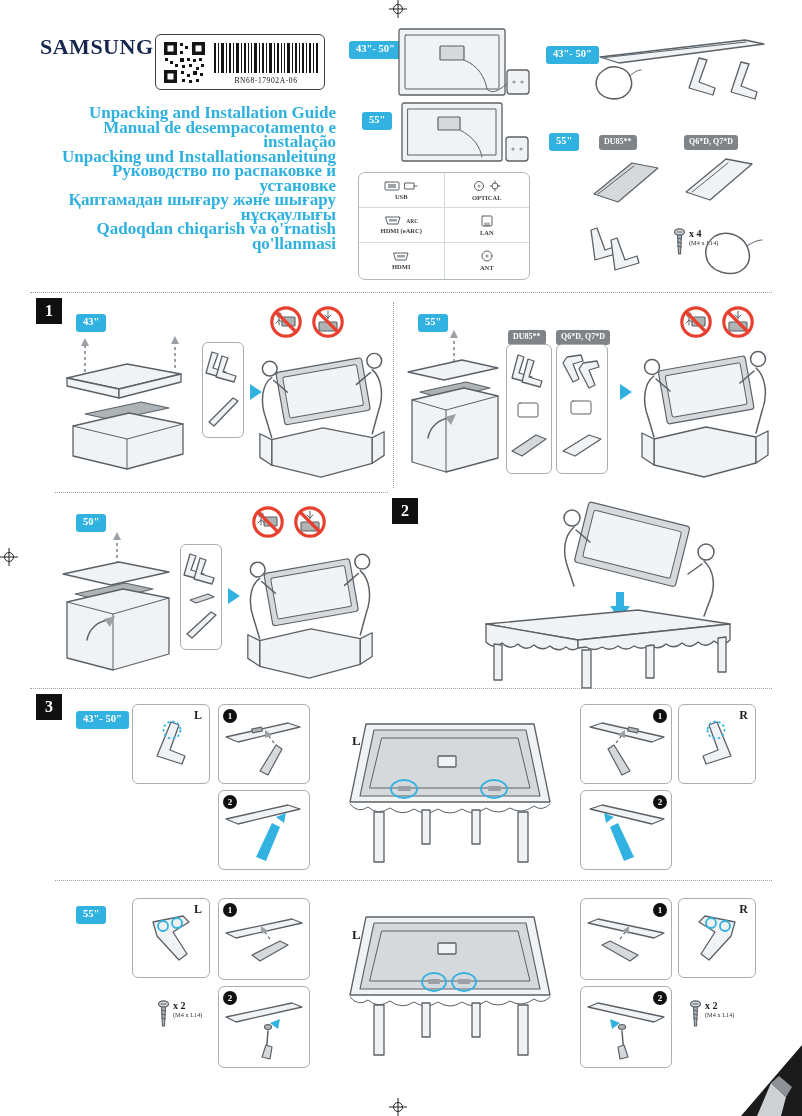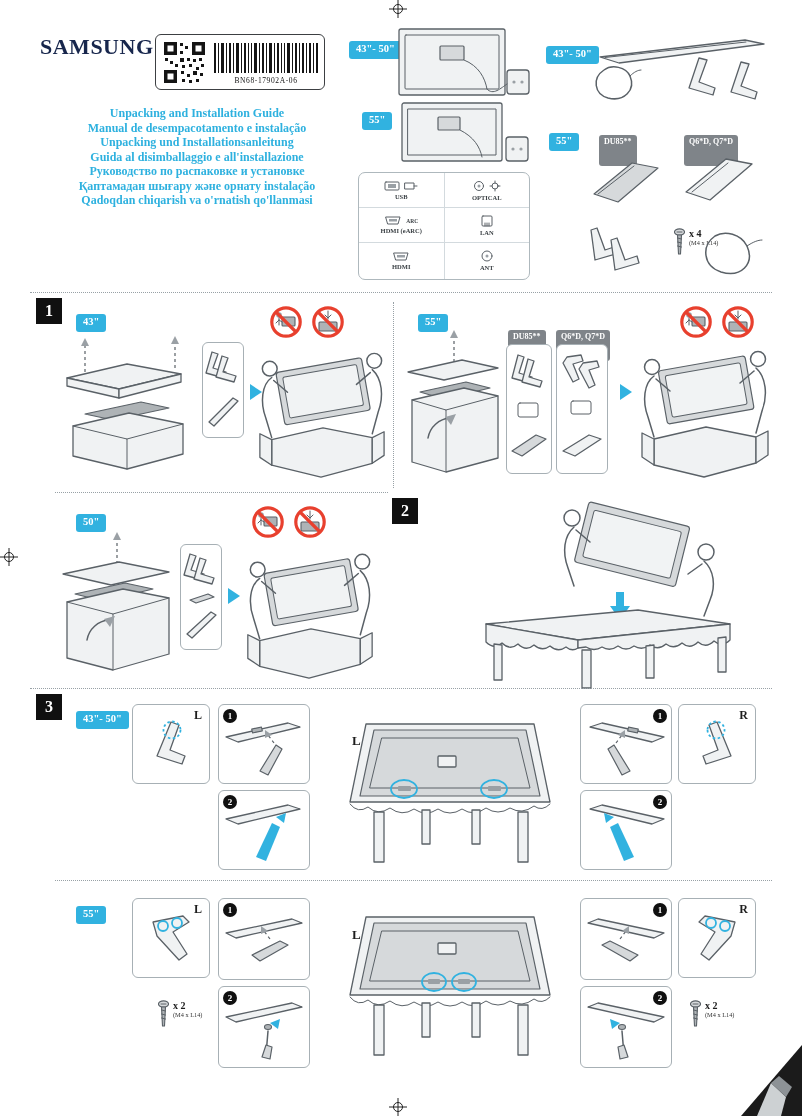--- a/index.html
+++ b/index.html
@@ -6,27 +6,27 @@
   html,body{background:#fff}
   .page{position:relative;width:802px;height:1116px;background:#fff;overflow:hidden;
         font-family:Liberation Serif, serif;margin:0 auto}
   .abs{position:absolute}
 
   .logo{position:absolute;left:40px;top:34px;font-size:22px;font-weight:bold;letter-spacing:.5px;
         color:#17264c;transform:scaleY(.95)}
   .codebox{position:absolute;left:155px;top:34px;width:170px;height:56px;border:1.6px solid #3c3f42;border-radius:6px}
   .partnum{position:absolute;left:58px;top:41px;width:104px;text-align:center;font-size:7.5px;letter-spacing:.6px;color:#111}
 
-  .titles{position:absolute;left:58px;top:106px;width:278px;text-align:center;color:#2eb1df;
-          font-weight:bold;font-size:12px;line-height:14.5px}
+  .titles{position:absolute;left:58px;top:106px;width:278px;text-align:right;color:#2eb1df;
+          font-weight:bold;font-size:17px;line-height:14.5px}
 
   .cylbl{position:absolute;background:#31b2e0;color:#fff;font-weight:bold;font-size:10.5px;
          line-height:1;padding:3px 7px 4px;border-radius:3px;white-space:nowrap}
   .dklbl{position:absolute;background:#7f8489;color:#fff;font-weight:bold;font-size:8px;
-         line-height:1;padding:3px 5px 20px;border-radius:3px;white-space:nowrap}
+         line-height:1;padding:3px 5px 4px;border-radius:3px;white-space:nowrap}
 
   .badge{position:absolute;width:26px;height:26px;background:#101010;color:#fff;font-weight:bold;
          font-size:16px;display:flex;align-items:center;justify-content:center}
   .stepbadge{position:absolute;width:14px;height:14px;border-radius:50%;background:#101010;color:#fff;
          font-size:9px;font-weight:bold;display:flex;align-items:center;justify-content:center;z-index:3}
 
   .dot-h{position:absolute;border-top:1.6px dotted #98a1a6}
   .dot-v{position:absolute;border-left:1.6px dotted #98a1a6}
 
   .panelbox{position:absolute;border:1.3px solid #a7b0b5;border-radius:6px;background:#fff;
@@ -154,23 +154,22 @@
         <rect x="102" width="2" height="30"></rect>
       </g>
     </svg>
     <div class="partnum">BN68-17902A-06</div>
   </div>
 
   <div class="titles">
     <div>Unpacking and Installation Guide</div>
     <div>Manual de desempacotamento e instalação</div>
     <div>Unpacking und Installationsanleitung</div>
-    <div>Guida al disimballaggio e all'installazione</div>
     <div>Руководство по распаковке и установке</div>
-    <div>Қаптамадан шығару және орнату instalação</div>
+    <div>Қаптамадан шығару және шығару нұсқаулығы</div>
     <div>Qadoqdan chiqarish va o'rnatish qo'llanmasi</div>
   </div>
 
   <div class="cylbl" style="left:349px;top:41px">43"- 50"</div>
   <svg class="abs" style="left:393px;top:26px" width="142" height="82">
     <rect x="6" y="3" width="106" height="66" rx="2" class="fg"></rect>
     <rect x="12" y="9" width="94" height="54" rx="1" class="ln2"></rect>
     <rect x="47" y="20" width="24" height="14" rx="1" class="fg2"></rect>
     <path class="ln2" d="M71 34 C86 40 92 52 94 63"></path>
     <rect x="114" y="44" width="22" height="24" rx="3" class="fg"></rect>

